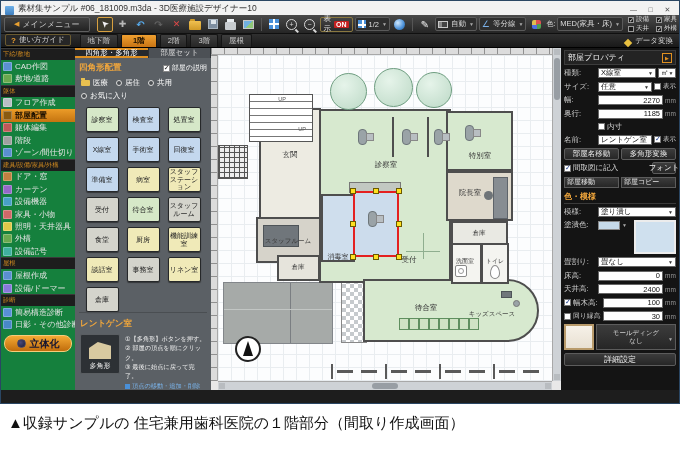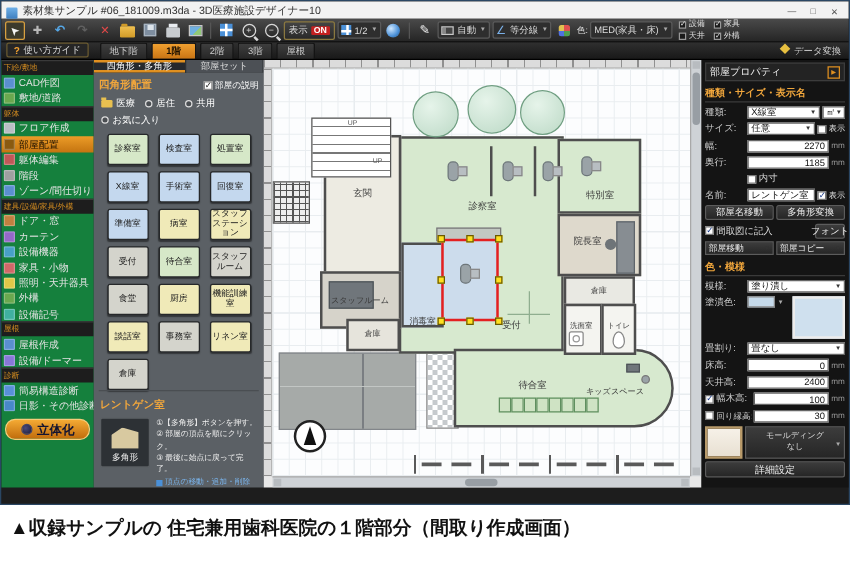--- a/index.html
+++ b/index.html
@@ -46,28 +46,28 @@
 .vcheck{display:flex;align-items:center;gap:2px;white-space:nowrap}
 .cbx{width:6px;height:6px;border:1px solid #999;background:#1a1a1a;display:inline-block;position:relative;flex:none}
 .cbx.checked::after{content:"✓";color:#e8e8e8;font-size:6px;position:absolute;top:-1.5px;left:0}
 
 .subbar{height:14px;background:linear-gradient(#2f2f2f,#191919);display:flex;align-items:flex-end;padding:0 3px;border-bottom:1px solid #000}
 .guide-btn{height:12px;display:flex;align-items:center;gap:3px;border:1px solid #6a5a30;border-radius:2px;color:#ddd;font-size:7.5px;padding:0 5px;margin:0 9px 1px 1px;background:#262626;white-space:nowrap}
 .q-icon{color:#f0a030;font-weight:bold;font-size:8px}
 .floor-tabs{display:flex;gap:3px;align-items:flex-end}
 .floor-tab{height:13px;padding:0 7px;background:linear-gradient(#3e3e3e,#262626);color:#ccc;font-size:7.5px;display:flex;align-items:center;border:1px solid #141414;border-bottom:none;border-radius:2px 2px 0 0;white-space:nowrap}
 .floor-tab.active{background:linear-gradient(#f0a030,#c87414);color:#1c1000;font-weight:bold;padding:0 11px}
-.subbar-right{margin-left:auto;display:flex;align-items:flex-start;gap:4px;font-size:7.5px;color:#ccc;padding:0 3px 1px 0}
+.subbar-right{margin-left:auto;display:flex;align-items:flex-end;gap:4px;font-size:7.5px;color:#ccc;padding:0 3px 1px 0}
 .spark{width:6px;height:6px;background:#e8c040;transform:rotate(45deg)}
 
 .main{display:flex;height:342px}
 .nav{width:74px;background:#15803d;display:flex;flex-direction:column;overflow:hidden}
 .nav-header{font-size:6.3px;color:#d08a20;padding:1px 2px;background:#1d1d1d;border-top:1px solid #3a3a3a;white-space:nowrap}
 .nav-item{height:12.4px;display:flex;align-items:center;gap:3px;padding-left:2px;font-size:8px;color:#e2e2e2;white-space:nowrap;overflow:hidden;flex:none}
-.nav-item.active{background:linear-gradient(#ec9c28,#c47410);color:#1c1000;font-weight:normal}
+.nav-item.active{background:linear-gradient(#ec9c28,#c47410);color:#1c1000;font-weight:bold}
 .nav-icon{width:9px;height:9px;border-radius:1px;flex:none;border:1px solid rgba(255,255,255,.25)}
 .solid-btn{margin:4px 3px;height:17px;border-radius:8px;background:linear-gradient(#f4aa34,#c06c0c);border:1px solid #f6cc7a;color:#141430;font-weight:bold;font-size:10px;display:flex;align-items:center;justify-content:center;gap:4px;flex:none}
 .globe{width:9px;height:9px;border-radius:50%;background:radial-gradient(circle at 35% 35%,#4a4a7a,#1c1c38);border:1px solid #446}
 
 .palette{width:136px;background:#5b6065;display:flex;flex-direction:column;color:#fff}
 .pal-tabs{display:flex;height:15px;background:#33373b}
 .pal-tab{display:flex;align-items:center;justify-content:center;font-size:7.5px;color:#ddd;background:#4c5055;border-right:1px solid #2c3034;padding:0 6px;white-space:nowrap}
 .pal-tab.active{background:#26292d;color:#fff;box-shadow:inset 0 2px 0 #e09020,inset 0 -2px 0 #e09020;flex:1.25}
 .pal-tab:not(.active){flex:1}
 .pal-body{padding:4px 4px 2px;flex:1;display:flex;flex-direction:column}
@@ -146,39 +146,43 @@
 .fill-row{display:flex;gap:3px;align-items:flex-start}
 .fill-left{flex:1;display:flex;flex-direction:column;gap:3px}
 .swatch-dd{display:flex;align-items:center;gap:2px}
 .swatch-sm{width:22px;height:9px;background:#c6daea;border:1px solid #888}
 .preview{width:42px;height:34px;background:#cfe0ee;border:2px solid #ececec;flex:none}
 .mat-box{width:30px;height:26px;background:linear-gradient(#f6f1e8,#e8e0d2);border:2px solid #b89a6a;flex:none}
 .moulding-dd{flex:1;height:26px;background:linear-gradient(#3c3c3c,#262626);border:1px solid #5c5c5c;display:flex;flex-direction:column;align-items:center;justify-content:center;font-size:6.5px;color:#ddd;position:relative;line-height:1.3}
 .moulding-dd .psel-arrow{position:absolute;right:2px;top:11px;color:#aaa}
 .wide-btn{background:linear-gradient(#3c3c3c,#262626);border:1px solid #5c5c5c;border-radius:2px;height:13px;display:flex;align-items:center;justify-content:center;color:#eee;font-size:8px}
 
-.caption{padding:8px 8px 0;font-size:15px;font-weight:700;color:#111;line-height:22px}
+.caption{padding:8px 8px 0;font-size:15px;font-weight:400;color:#111;line-height:22px}
 </style>
 </head>
 <body>
 
 <div class="app">
 
   <div class="titlebar">
     <span class="app-icon"></span>
     <span>素材集サンプル #06_181009.m3da - 3D医療施設デザイナー10</span>
     <span class="win-btns">
       <span class="win-btn">—</span>
       <span class="win-btn">□</span>
       <span class="win-btn">✕</span>
     </span>
   </div>
 
 
   <div class="toolbar">
+    <span class="mainmenu-btn">
+        <span style="color:#e8a030;font-size:7px">◀</span>
+        <span>メインメニュー</span>
+      </span>
     <span class="tb-icon pressed">
         <span class="icon-cursor">➤</span>
       </span>
     <span class="tb-icon">
         <span class="icon-pan">✚</span>
       </span>
     <span class="tb-icon icon-undo">↶</span>
     <span class="tb-icon icon-redo">↷</span>
     <span class="tb-icon icon-del">✕</span>
     <span class="tb-icon">
@@ -525,21 +529,20 @@
         <span class="hthumb"></span>
         <span class="scroll-cap" style="top:1px;bottom:1px;right:1px;width:6px"></span>
       </div>
     </div>
 
     <div class="props">
       <div class="props-header">
         <span>部屋プロパティ</span>
         <span class="props-toggle">▶</span>
       </div>
-      <div class="sec-title">種類・サイズ・表示名</div>
       <div class="prow">
         <span class="plabel">種類:</span>
         <span class="pselect">
             <span>X線室</span>
             <span class="psel-arrow">▼</span>
           </span>
         <span class="pselect" style="flex:none;width:18px">
             <span>㎡</span>
             <span class="psel-arrow">▼</span>
           </span>

